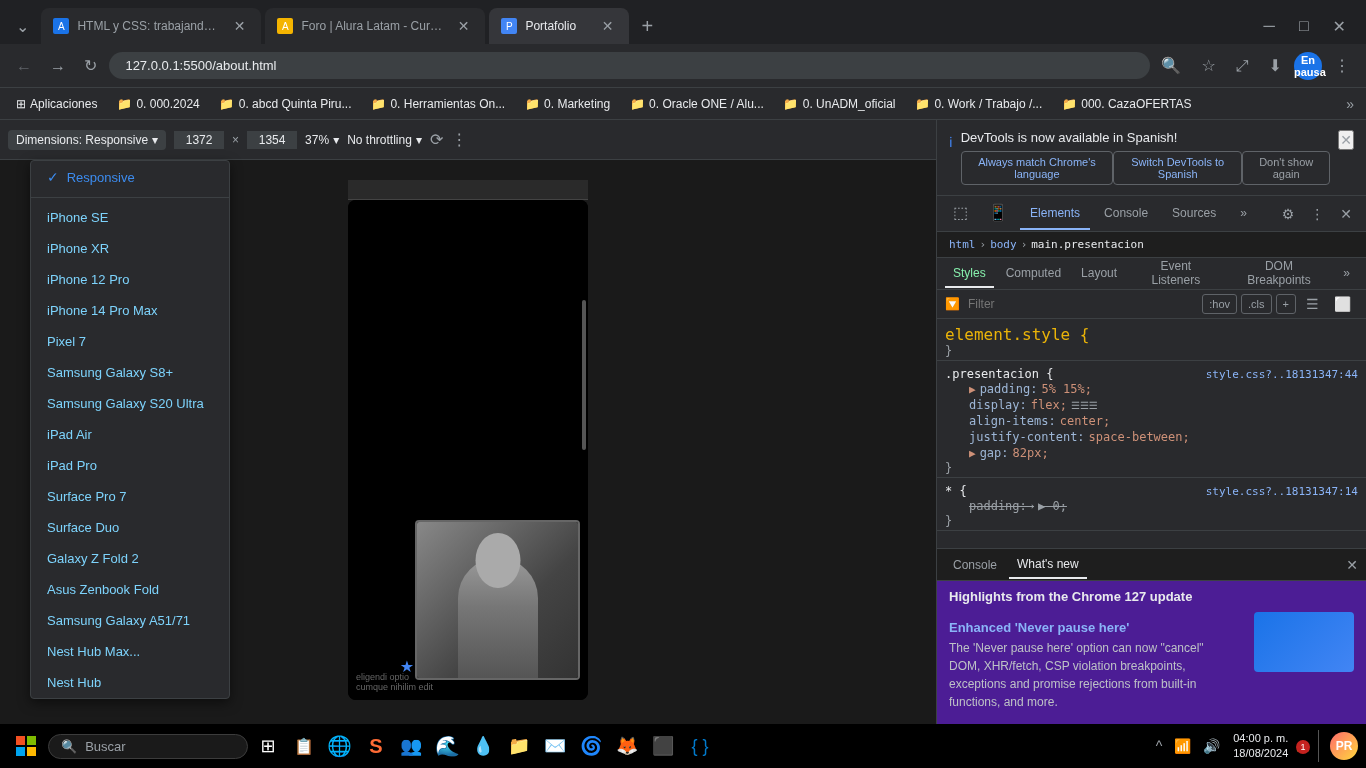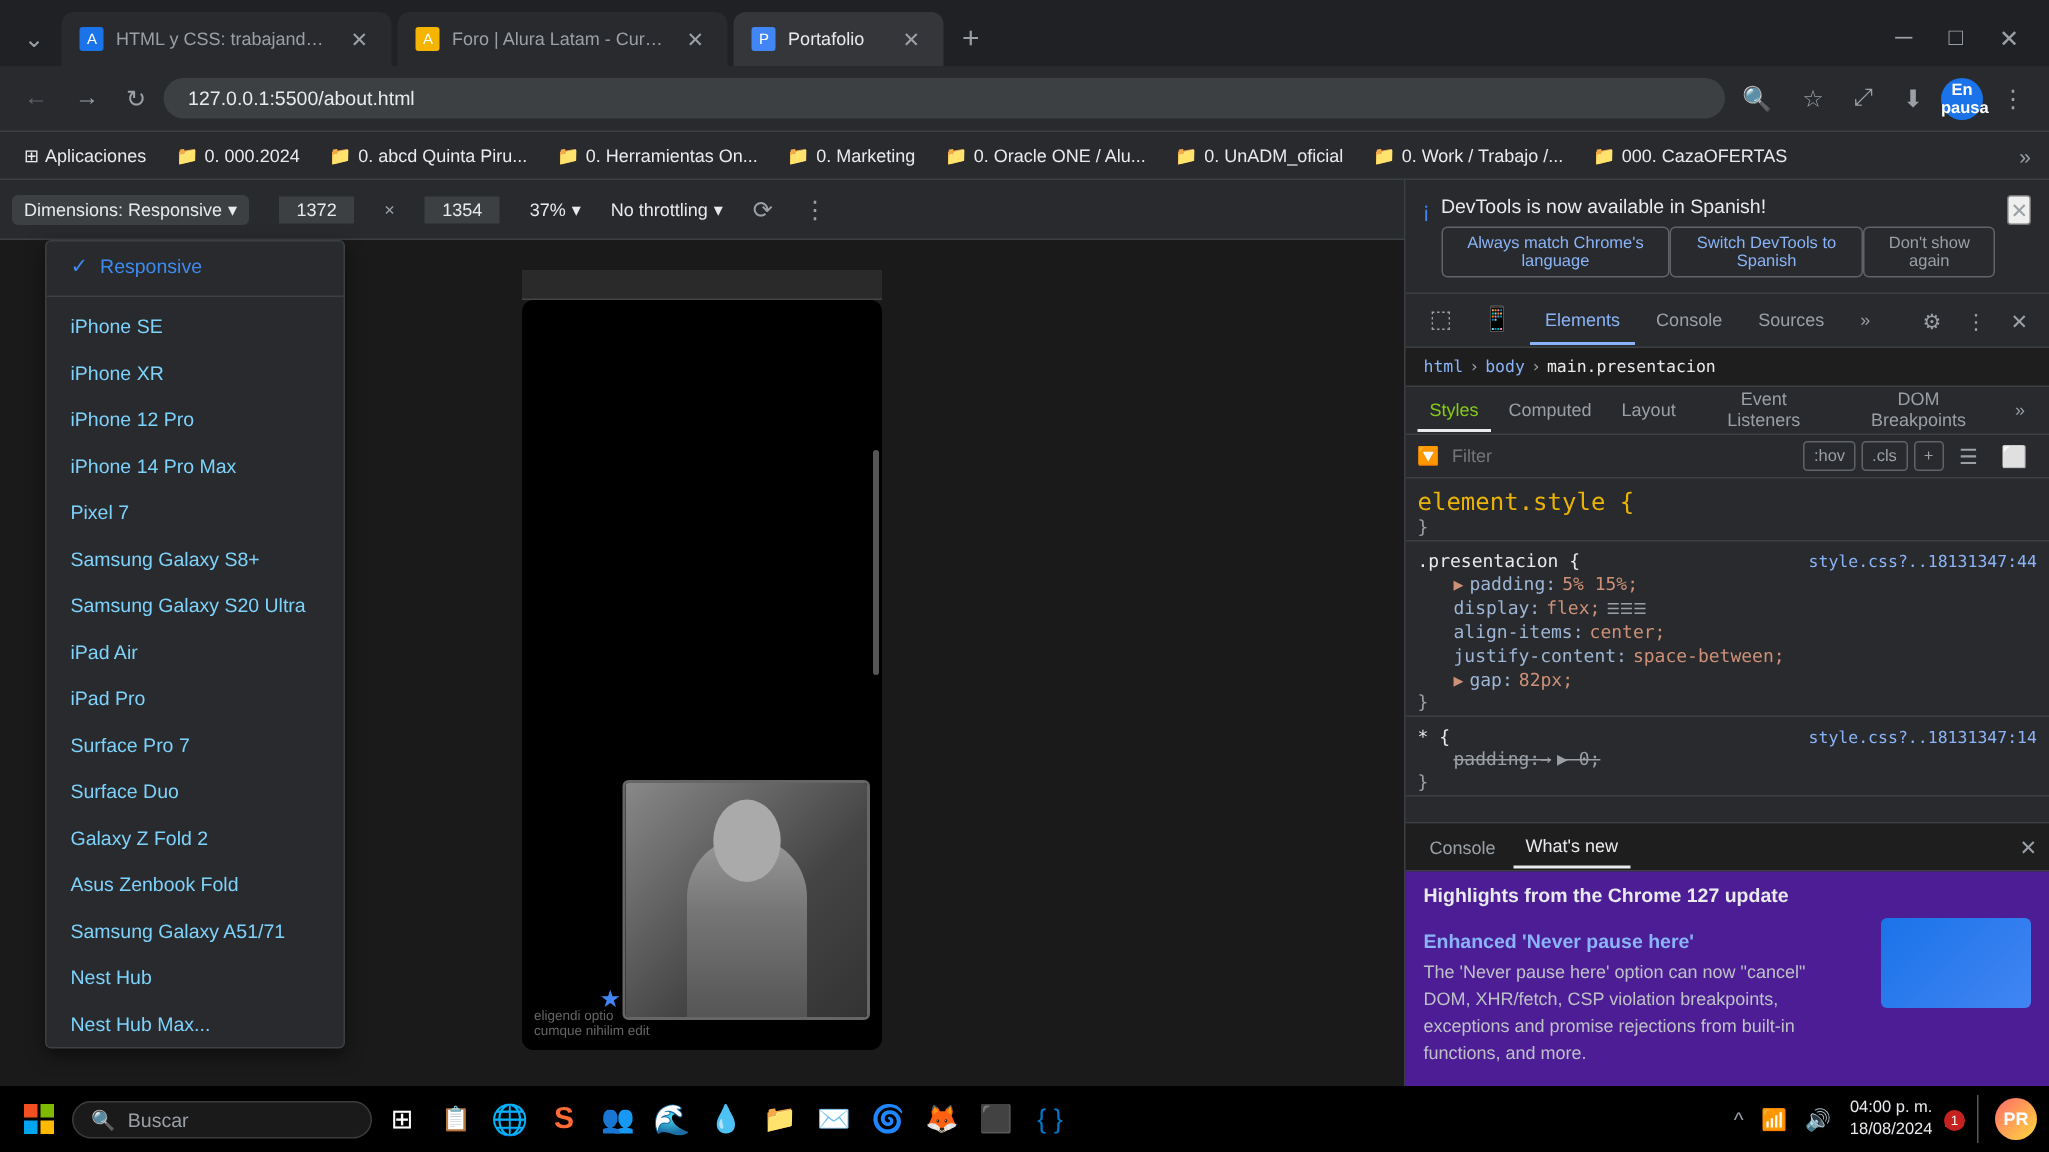--- a/index.html
+++ b/index.html
@@ -35,21 +35,21 @@
     .bookmarks-bar { display: flex; align-items: center; background: #292a2d; padding: 2px 8px; gap: 4px; height: 32px; border-bottom: 1px solid #3c4043; overflow: hidden; }
     .bookmark-item { display: flex; align-items: center; gap: 4px; color: #e8eaed; font-size: 12px; padding: 3px 8px; border-radius: 4px; cursor: pointer; white-space: nowrap; }
     .bookmark-icon { font-size: 12px; }
     .more-btn { margin-left: auto; color: #9aa0a6; cursor: pointer; font-size: 14px; padding: 2px 4px; }
 
     
     .main-area { display: flex; flex: 1; overflow: hidden; }
 
     
     .page-area { flex: 1; background: #1a1a1a; position: relative; overflow: hidden; }
-    .device-toolbar { display: flex; align-items: center; background: #292a2d; border-bottom: 1px solid #3c4043; padding: 4px 8px; gap: 20px; height: 40px; font-size: 12px; color: #9aa0a6; }
+    .device-toolbar { display: flex; align-items: center; background: #292a2d; border-bottom: 1px solid #3c4043; padding: 4px 8px; gap: 8px; height: 40px; font-size: 12px; color: #9aa0a6; }
     .dim-select { display: flex; align-items: center; gap: 4px; background: #3c4043; border-radius: 4px; padding: 3px 8px; cursor: pointer; color: #e8eaed; }
     .dim-input { background: #3c4043; border: none; color: #e8eaed; width: 50px; padding: 2px 4px; font-size: 12px; text-align: center; }
     .throttle-select { display: flex; align-items: center; gap: 4px; background: none; border: none; color: #e8eaed; cursor: pointer; font-size: 12px; }
     .rotate-btn { background: none; border: none; color: #9aa0a6; cursor: pointer; font-size: 16px; }
 
     
     .dropdown-menu { position: absolute; top: 40px; left: 30px; background: #292a2d; border: 1px solid #3c4043; border-radius: 4px; min-width: 200px; z-index: 200; box-shadow: 0 4px 12px rgba(0,0,0,0.5); }
     .dropdown-item { display: flex; align-items: center; gap: 8px; padding: 8px 16px; color: #7dd3fc; font-size: 13px; cursor: pointer; }
     .dropdown-item.selected { color: #3c8cf0; }
     .dropdown-item .check { color: #3c8cf0; font-size: 14px; }
@@ -79,21 +79,21 @@
     .dt-icon-btn { background: none; border: none; color: #9aa0a6; font-size: 14px; cursor: pointer; padding: 4px 6px; }
 
     
     .element-breadcrumb { display: flex; align-items: center; gap: 4px; padding: 6px 12px; background: #1e1e1e; border-bottom: 1px solid #3c4043; font-size: 11px; font-family: monospace; }
     .crumb { color: #8ab4f8; cursor: pointer; }
     .crumb.active { color: #e8eaed; }
 
     
     .styles-tabs { display: flex; align-items: center; padding: 0 8px; border-bottom: 1px solid #3c4043; height: 32px; gap: 4px; }
     .st-tab { background: none; border: none; color: #9aa0a6; padding: 6px 8px; font-size: 12px; cursor: pointer; border-bottom: 2px solid transparent; }
-    .st-tab.active { color: #84cc16; border-bottom: 2px solid #e8eaed; }
+    .st-tab.active { color: #86efac; border-bottom: 2px solid #e8eaed; }
 
     
     .filter-bar { display: flex; align-items: center; padding: 4px 8px; border-bottom: 1px solid #3c4043; gap: 8px; }
     .filter-input { flex: 1; background: none; border: none; color: #e8eaed; font-size: 12px; outline: none; }
     .filter-icon { color: #9aa0a6; font-size: 12px; }
     .pseudo-btns { display: flex; gap: 4px; margin-left: auto; }
     .pseudo-btn { background: none; border: 1px solid #5f6368; color: #9aa0a6; border-radius: 3px; padding: 2px 6px; font-size: 11px; cursor: pointer; }
 
     
     .css-rules { flex: 1; overflow-y: auto; font-family: monospace; font-size: 12px; padding: 4px 0; }
@@ -291,24 +291,24 @@
         <div class="dropdown-item">
           <span>Galaxy Z Fold 2</span>
         </div>
         <div class="dropdown-item">
           <span>Asus Zenbook Fold</span>
         </div>
         <div class="dropdown-item">
           <span>Samsung Galaxy A51/71</span>
         </div>
         <div class="dropdown-item">
+          <span>Nest Hub Max...</span>
+        </div>
+        <div class="dropdown-item">
           <span>Nest Hub</span>
-        </div>
-        <div class="dropdown-item">
-          <span>Nest Hub Max...</span>
         </div>
       </div>
 
       <div class="page-preview">
         <div style="display:flex;justify-content:center;width:100%;">
           <div style="position:relative;margin-top:20px;">
 
             <div style="position:absolute;top:-20px;left:0;right:0;height:20px;background:#2a2a2a;border-bottom:1px solid #444;"></div>
             <div class="device-frame">
 

